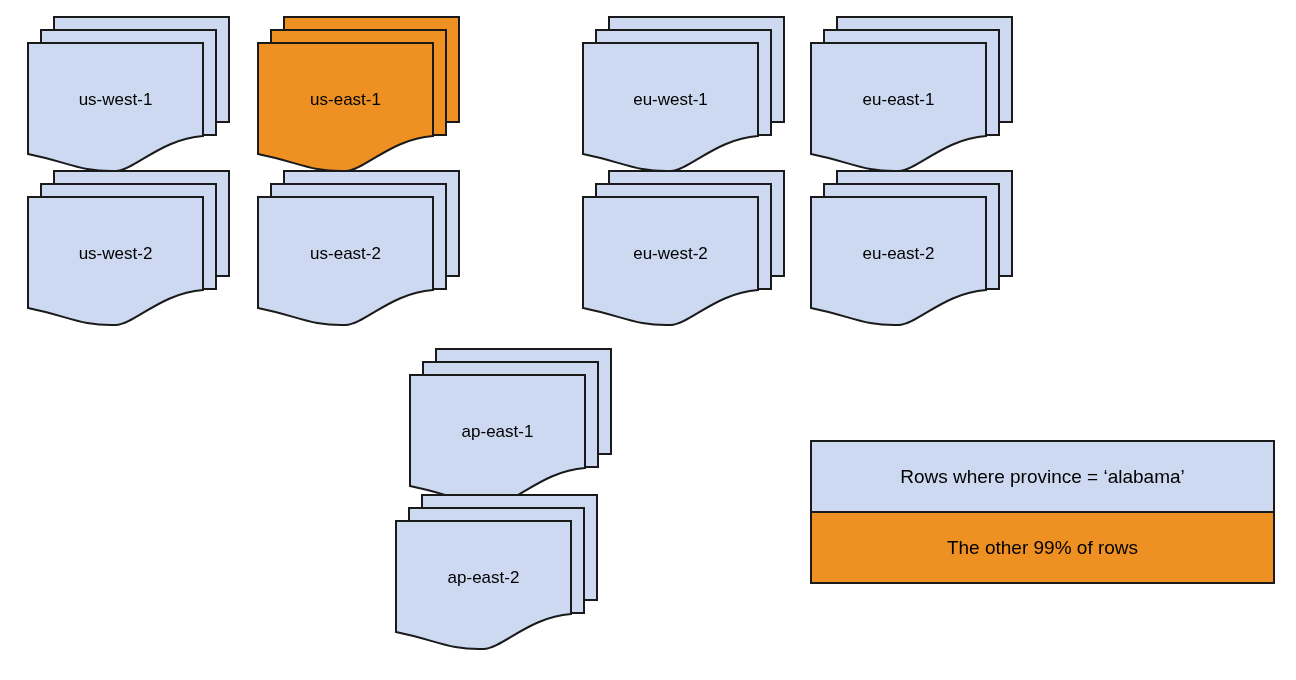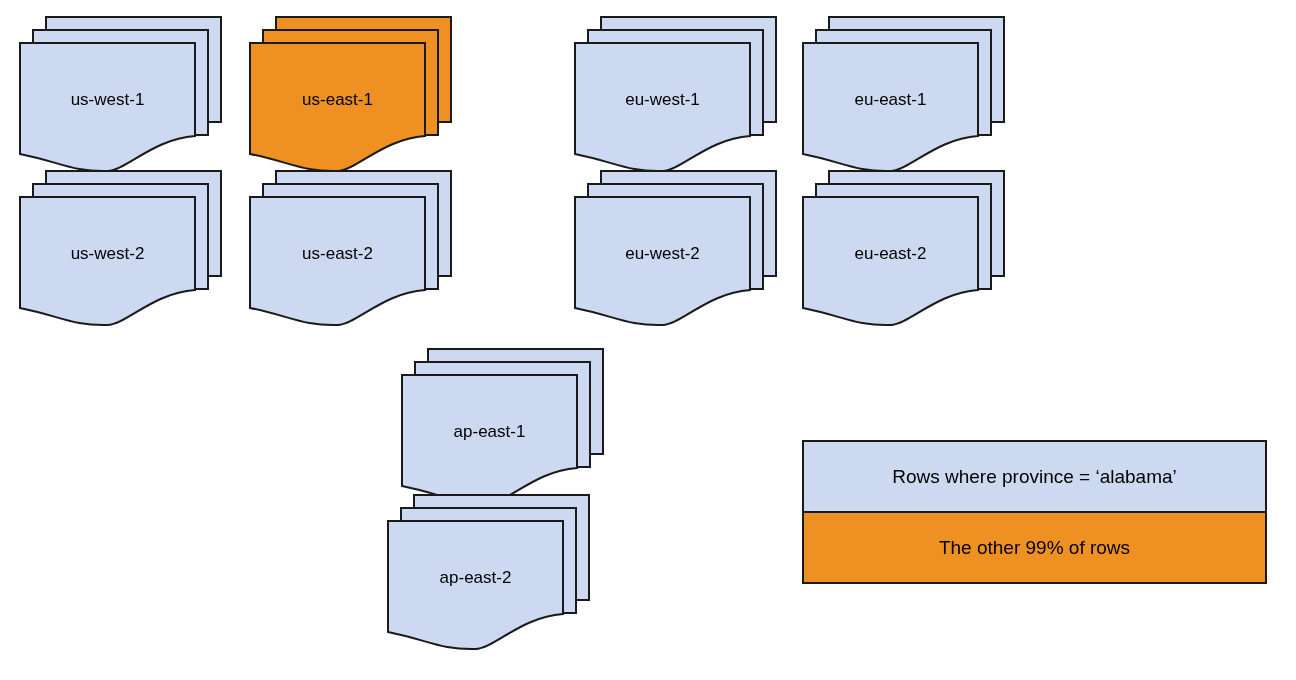--- a/index.html
+++ b/index.html
@@ -10,21 +10,21 @@
   body {
     width: 1296px;
     height: 680px;
     position: relative;
     overflow: hidden;
     font-family: "Liberation Sans", sans-serif;
   }
   #canvas {
     position: absolute;
     top: 0;
-    left: 0;
+    left: 8px;
     width: 1280px;
     height: 680px;
   }
   .diagram-svg {
     display: block;
     width: 1296px;
     height: 680px;
   }
   .stack-label {
     font-family: "Liberation Sans", sans-serif;

